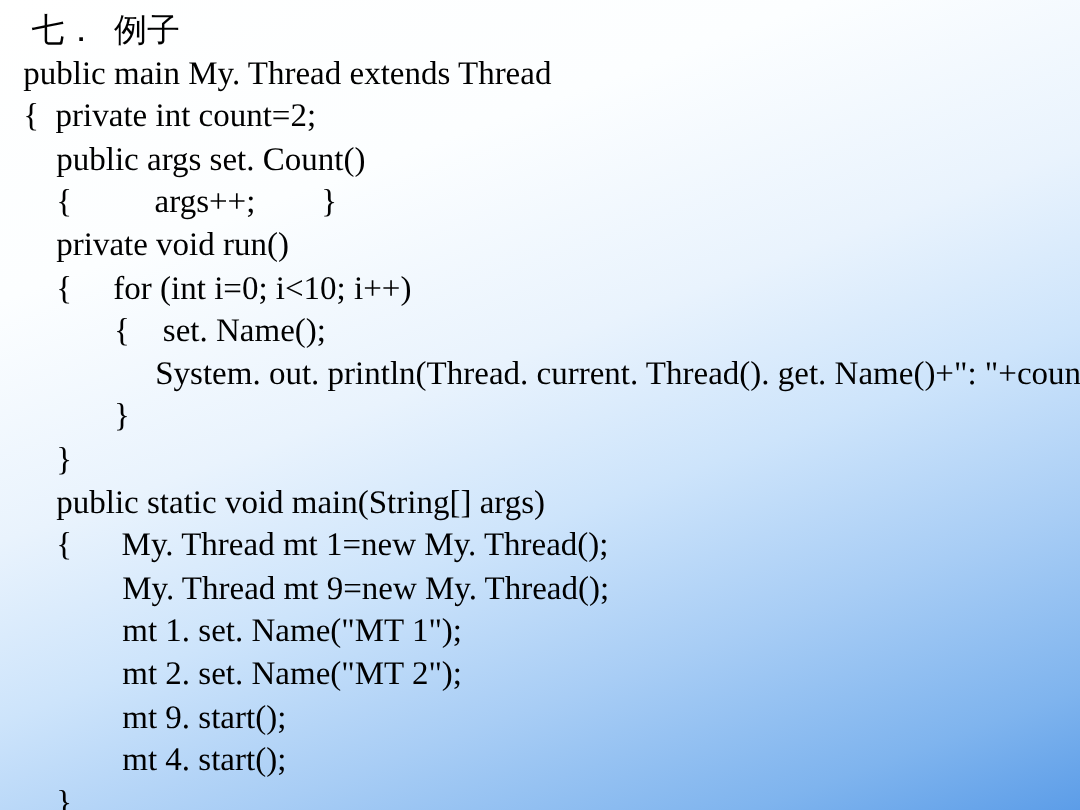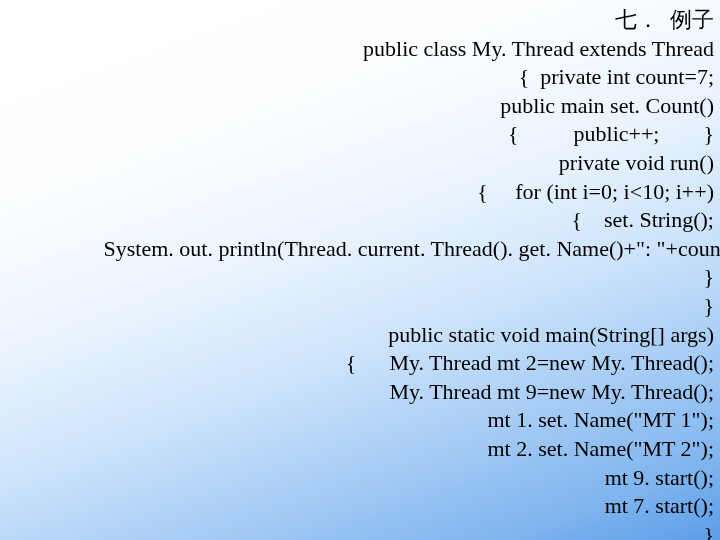--- a/index.html
+++ b/index.html
@@ -20,37 +20,36 @@
       #5c9de8 100%);
     font-family: "Times New Roman", "SimSun", serif;
     font-size: 22px;
     line-height: 1.30;
     color: #000;
     padding: 6px 6px 6px 10px;
     box-sizing: border-box;
   }
   .line {
     white-space: pre;
-    text-align: right;
   }
 </style>
 </head>
 <body>
 
 <div class="line">  七．  例子</div>
-<div class="line"> public class My. Thread extends Thread</div>
-<div class="line"> {  private int count=7;</div>
-<div class="line">     public main set. Count()</div>
-<div class="line">     {          public++;        }</div>
+<div class="line"> public main My. Thread extends Thread</div>
+<div class="line"> {  private int count=2;</div>
+<div class="line">     public args set. Count()</div>
+<div class="line">     {          args++;        }</div>
 <div class="line">     private void run()</div>
 <div class="line">     {     for (int i=0; i&lt;10; i++)</div>
-<div class="line">            {    set. String();</div>
+<div class="line">            {    set. Name();</div>
 <div class="line">                 System. out. println(Thread. current. Thread(). get. Name()+": "+count);</div>
 <div class="line">            }</div>
 <div class="line">     }</div>
 <div class="line">     public static void main(String[] args)</div>
-<div class="line">     {      My. Thread mt 2=new My. Thread();</div>
+<div class="line">     {      My. Thread mt 1=new My. Thread();</div>
 <div class="line">             My. Thread mt 9=new My. Thread();</div>
 <div class="line">             mt 1. set. Name("MT 1");</div>
 <div class="line">             mt 2. set. Name("MT 2");</div>
 <div class="line">             mt 9. start();</div>
-<div class="line">             mt 7. start();</div>
+<div class="line">             mt 4. start();</div>
 <div class="line">     }</div>
 
 </body></html>

